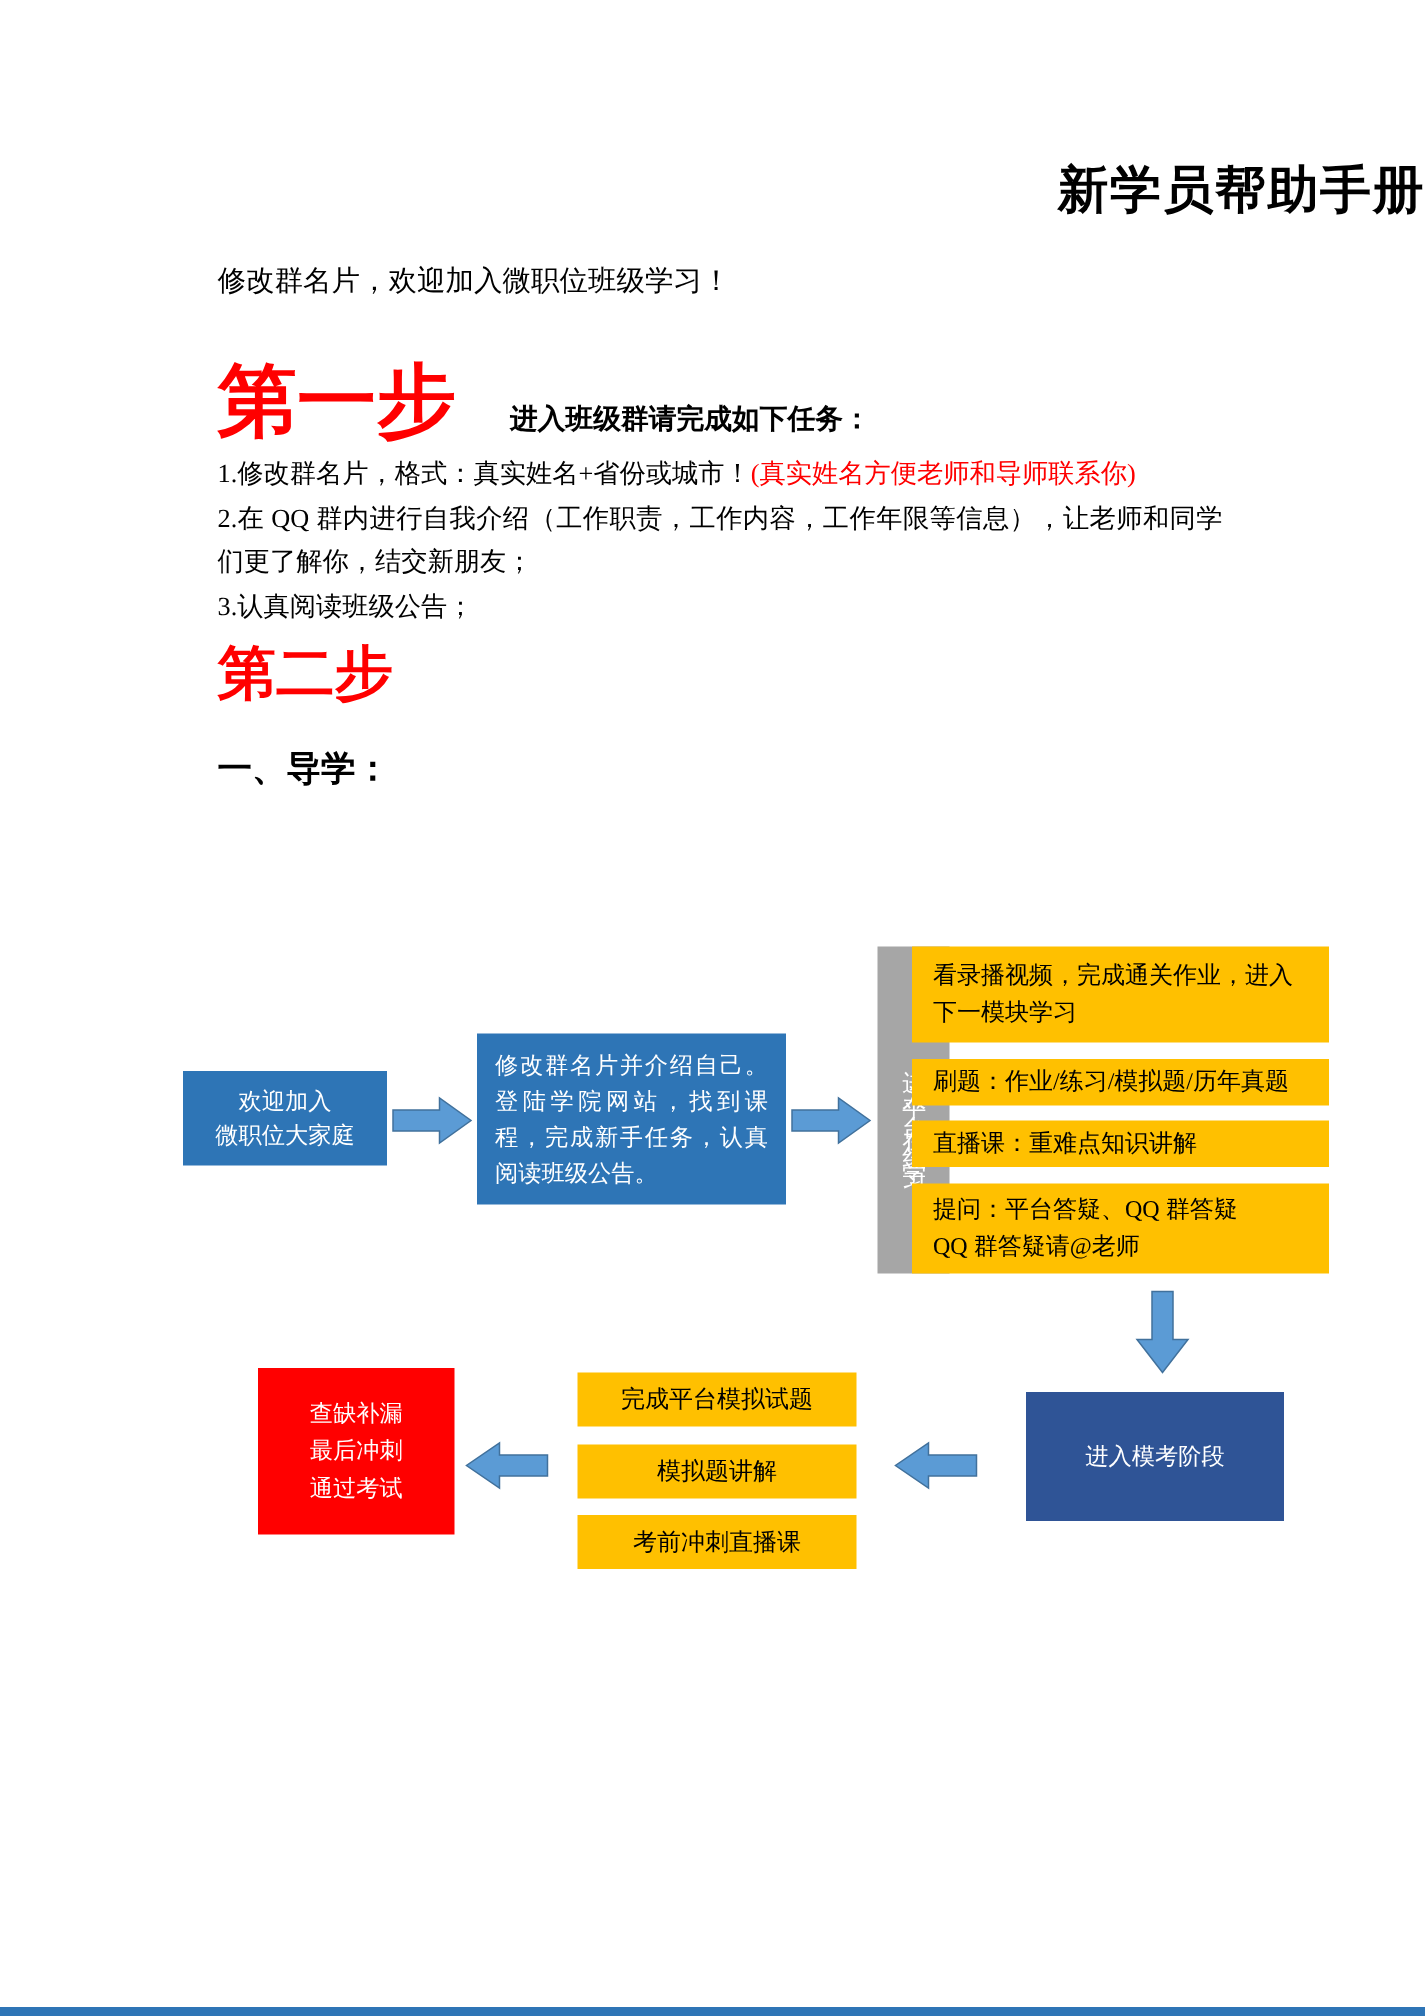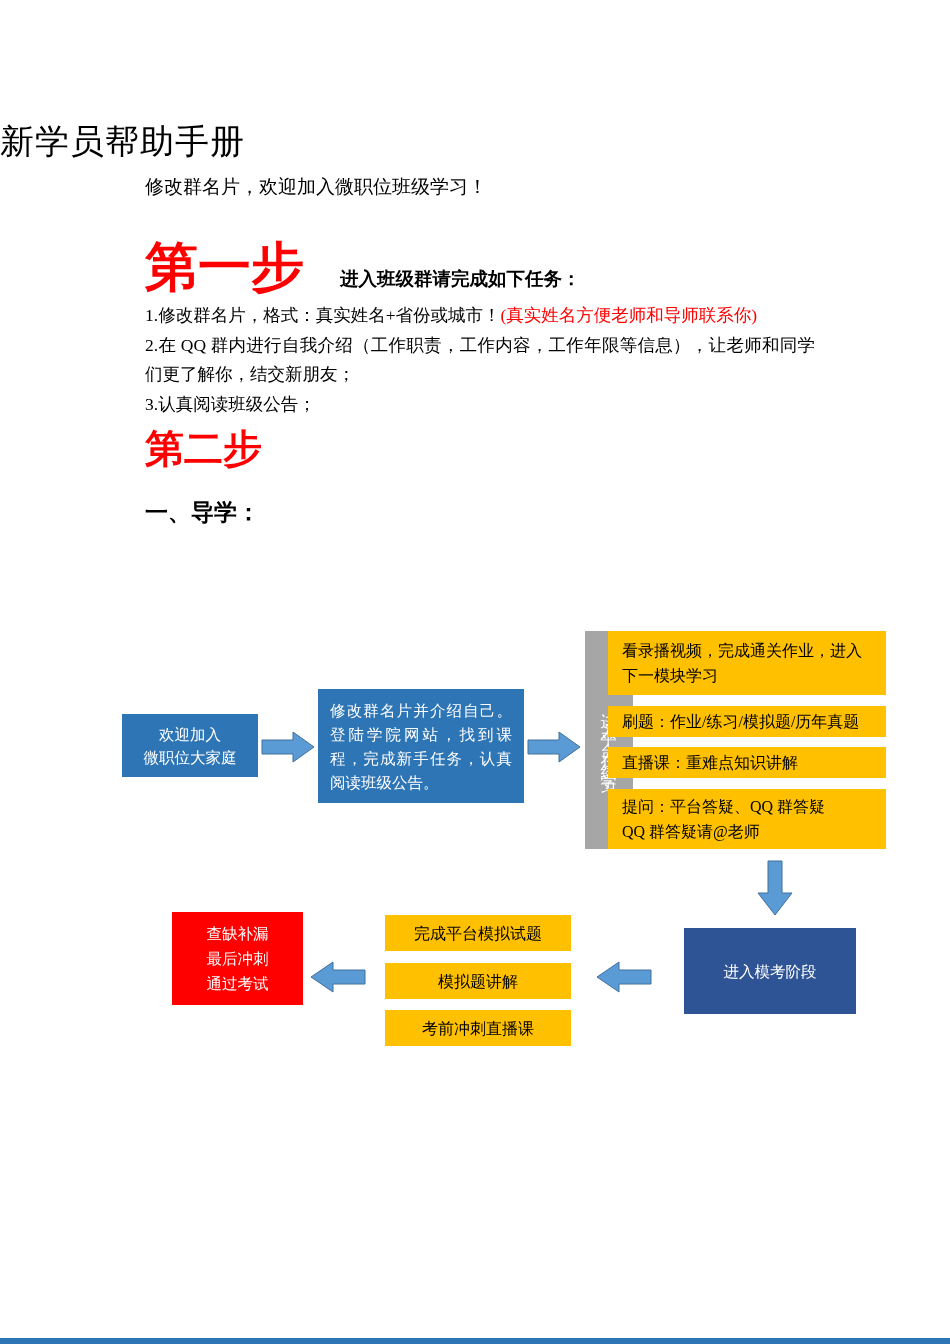--- a/index.html
+++ b/index.html
@@ -9,22 +9,22 @@
     width:950px; height:1344px;
     background:#ffffff;
     font-family:"Liberation Serif", serif;
     color:#000;
     overflow:hidden;
     margin:0 auto;
   }
 
   
   .title {
-    position:absolute; top:119px; left:0; width:100%;
-    text-align:left; font-size:34px; letter-spacing:1px;
+    position:absolute; top:104px; left:0; width:100%;
+    text-align:right; font-size:34px; letter-spacing:1px;font-weight:bold;
   }
   .greeting {
     position:absolute; top:174px; left:145px;
     font-size:19px;
   }
   .step-row {
     position:absolute; left:145px; display:flex; align-items:baseline;
   }
   .step1-row { top:232px; }
   .step-heading {
@@ -86,21 +86,21 @@
   }
   .mid-task {
     left:385px; width:186px; height:36px;
     background:var(--yellow, #FFC000); color:#000; text-align:center;
     font-size:16px;
   }
   .mid-task-1 { top:915px; }
   .mid-task-2 { top:963px; }
   .mid-task-3 { top:1010px; }
   .final-box {
-    left:172px; top:912px; width:131px; height:93px;
+    left:172px; top:912px; width:131px; height:111px;
     background:var(--red, #FF0000); color:#fff; text-align:right;
     line-height:25px;
   }
 
   .arrow { position:absolute; }
   .arrow polygon {
     fill:var(--arrow-blue, #5B9BD5);
     stroke:#41719C; stroke-width:1;
   }
   .arrow-1 { left:261px; top:729px; }

